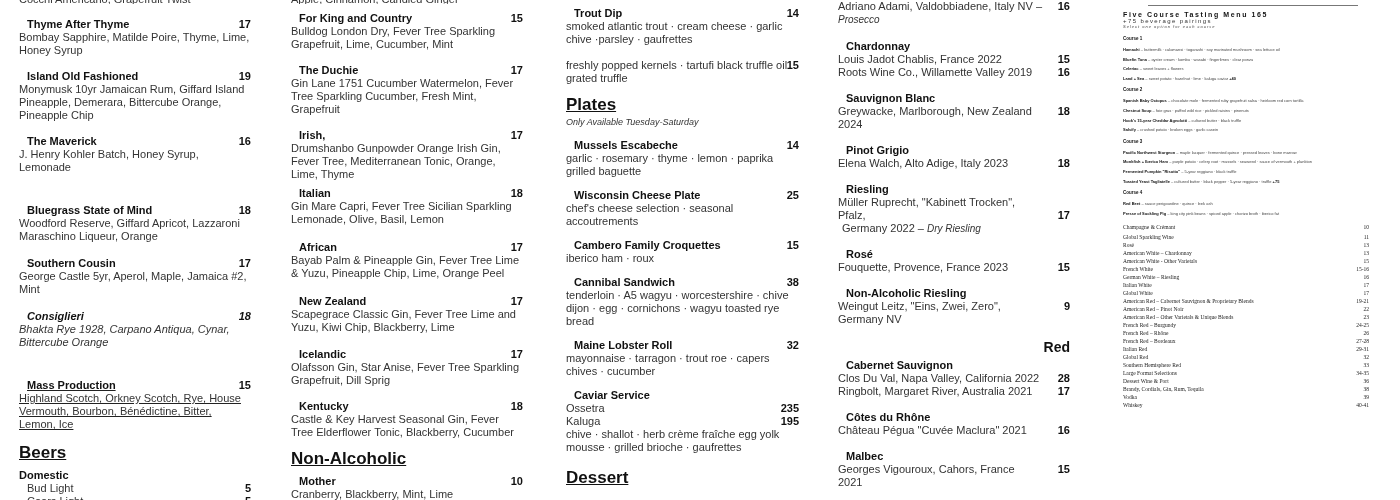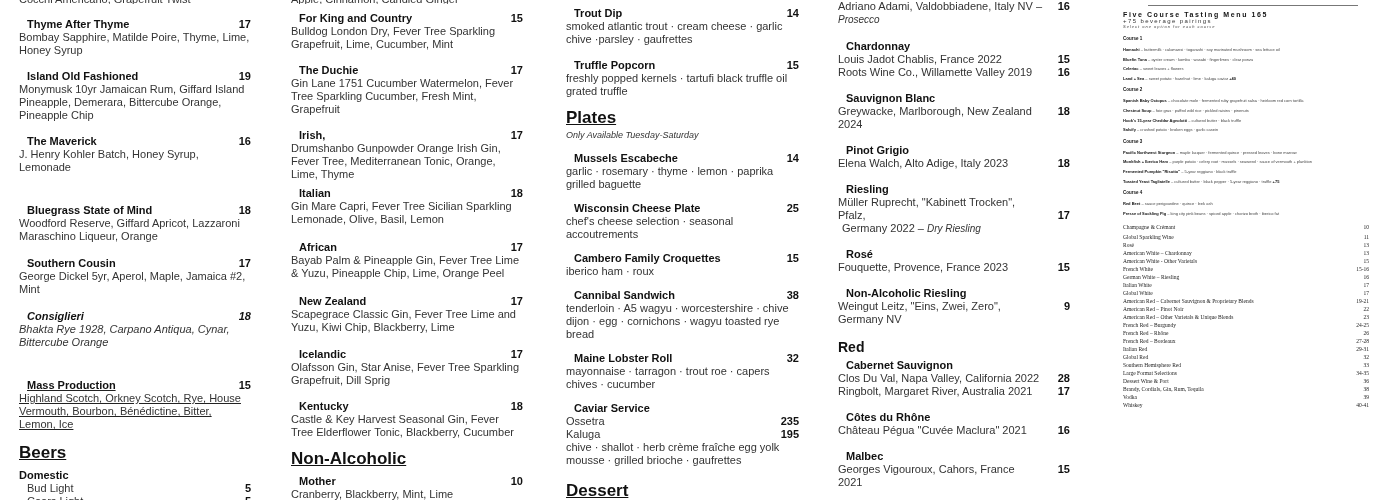--- a/index.html
+++ b/index.html
@@ -23,21 +23,21 @@
   .beer { position: relative; font-size: 11px; line-height: 13px; padding-left: 8px; color: #333; }
   .beer .price { top: 0; }
 
   .w-first { position: relative; font-size: 11px; line-height: 13px; color: #333; margin-bottom: 14px; }
   .w-first i { font-size: 10px; }
   .wv { font-weight: bold; font-size: 11px; line-height: 13px; padding-left: 8px; color: #111; margin-bottom: 0; }
   .wl { position: relative; font-size: 11px; line-height: 13px; color: #333; padding-right: 30px; }
   .wl .price { right: 0; }
   .wl .ind { padding-left: 4px; display: block; }
   .wgroup { margin-bottom: 13px; }
-  .red-h { font-size: 14px; font-weight: bold; color: #111; margin: 2px 0 4px; }
+  .red-h { font-size: 14px; font-weight: bold; color: #111; margin: 2px 0 4px; text-align: right; }
 
   .tm-rule { border-top: 1px solid #777; width: 210px; margin-left: 25px; margin-top: 5px; }
   .tm-title { font-size: 7px; font-weight: bold; letter-spacing: 1.6px; margin-top: 5px; color: #111; }
   .tm-sub { font-size: 6px; letter-spacing: 1.4px; color: #333; }
   .tm-sub2 { font-size: 4px; letter-spacing: 1px; font-style: italic; color: #444; margin-bottom: 7px; }
   .tm-course { font-size: 4.5px; font-weight: bold; color: #111; margin: 4px 0 4px; }
   .tm-dish { font-size: 4px; line-height: 9.6px; color: #444; white-space: nowrap; }
   .tm-dish b { color: #111; }
   .idx { margin-top: 5px; font-family: "Liberation Serif", serif; }
   .idx-row { display: flex; justify-content: space-between; font-size: 5.5px; line-height: 8px; color: #222; padding-right: 8px; }
@@ -66,21 +66,21 @@
         <div class="desc">J. Henry Kohler Batch, Honey Syrup, Lemonade</div>
       </div>
       <div class="item" style="margin-bottom: 14px;">
         <div class="name">Bluegrass State of Mind</div>
         <div class="price">18</div>
         <div class="desc">Woodford Reserve, Giffard Apricot, Lazzaroni Maraschino Liqueur, Orange</div>
       </div>
       <div class="item" style="margin-bottom: 14px;">
         <div class="name">Southern Cousin</div>
         <div class="price">17</div>
-        <div class="desc">George Dickel 5yr, Aperol, Maple, Jamaica #2, Mint</div>
+        <div class="desc">George Castle 5yr, Aperol, Maple, Jamaica #2, Mint</div>
       </div>
       <div class="item" style="margin-bottom: 30px; font-style: italic;">
         <div class="name">Consiglieri</div>
         <div class="price">18</div>
         <div class="desc">Bhakta Rye 1928, Carpano Antiqua, Cynar, Bittercube Orange</div>
       </div>
       <div class="item" style="margin-bottom: 14px; text-decoration: underline;">
         <div class="name">Mass Production</div>
         <div class="price">15</div>
         <div class="desc">Highland Scotch, Orkney Scotch, Rye, House Vermouth, Bourbon, Bénédictine, Bitter, Lemon, Ice</div>
@@ -154,21 +154,20 @@
 
 <div class="col c3">
   <div style="height:7px"></div>
   <div id="c3-snacks">
       <div class="item" style="margin-bottom: 13px;">
         <div class="name">Trout Dip</div>
         <div class="price">14</div>
         <div class="desc">smoked atlantic trout · cream cheese · garlic chive ·parsley · gaufrettes</div>
       </div>
       <div class="item" style="margin-bottom: 10px;">
-        <div class="name">Truffle Popcorn</div>
         <div class="price">15</div>
         <div class="desc">freshly popped kernels · tartufi black truffle oil grated truffle</div>
       </div>
     </div>
   <div class="sec" style="margin-top:10px;margin-bottom:2px">Plates</div>
   <div class="sub" style="margin-top:0">Only Available Tuesday-Saturday</div>
   <div id="c3-plates">
       <div class="item" style="margin-bottom: 11px;">
         <div class="name">Mussels Escabeche</div>
         <div class="price">14</div>

